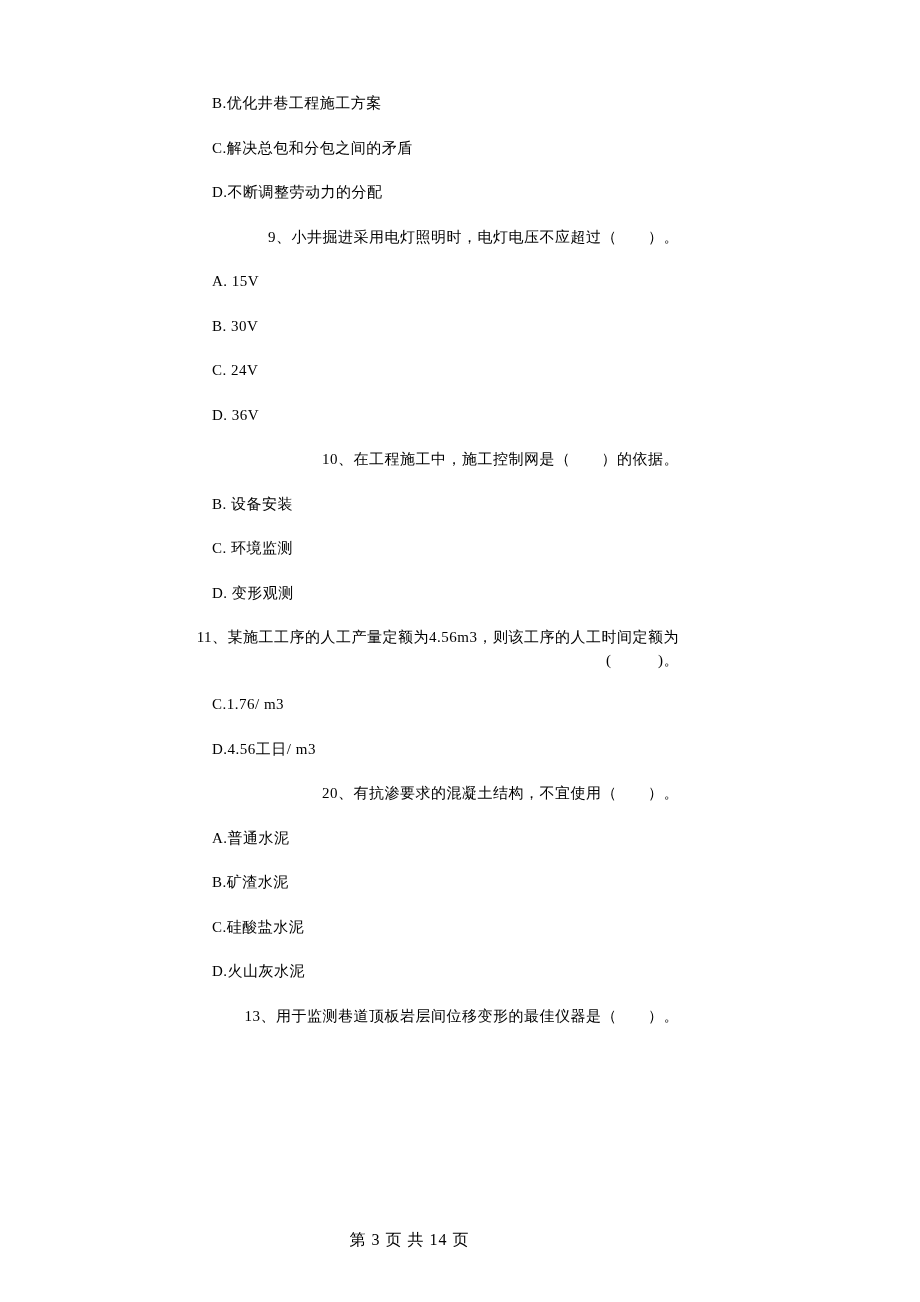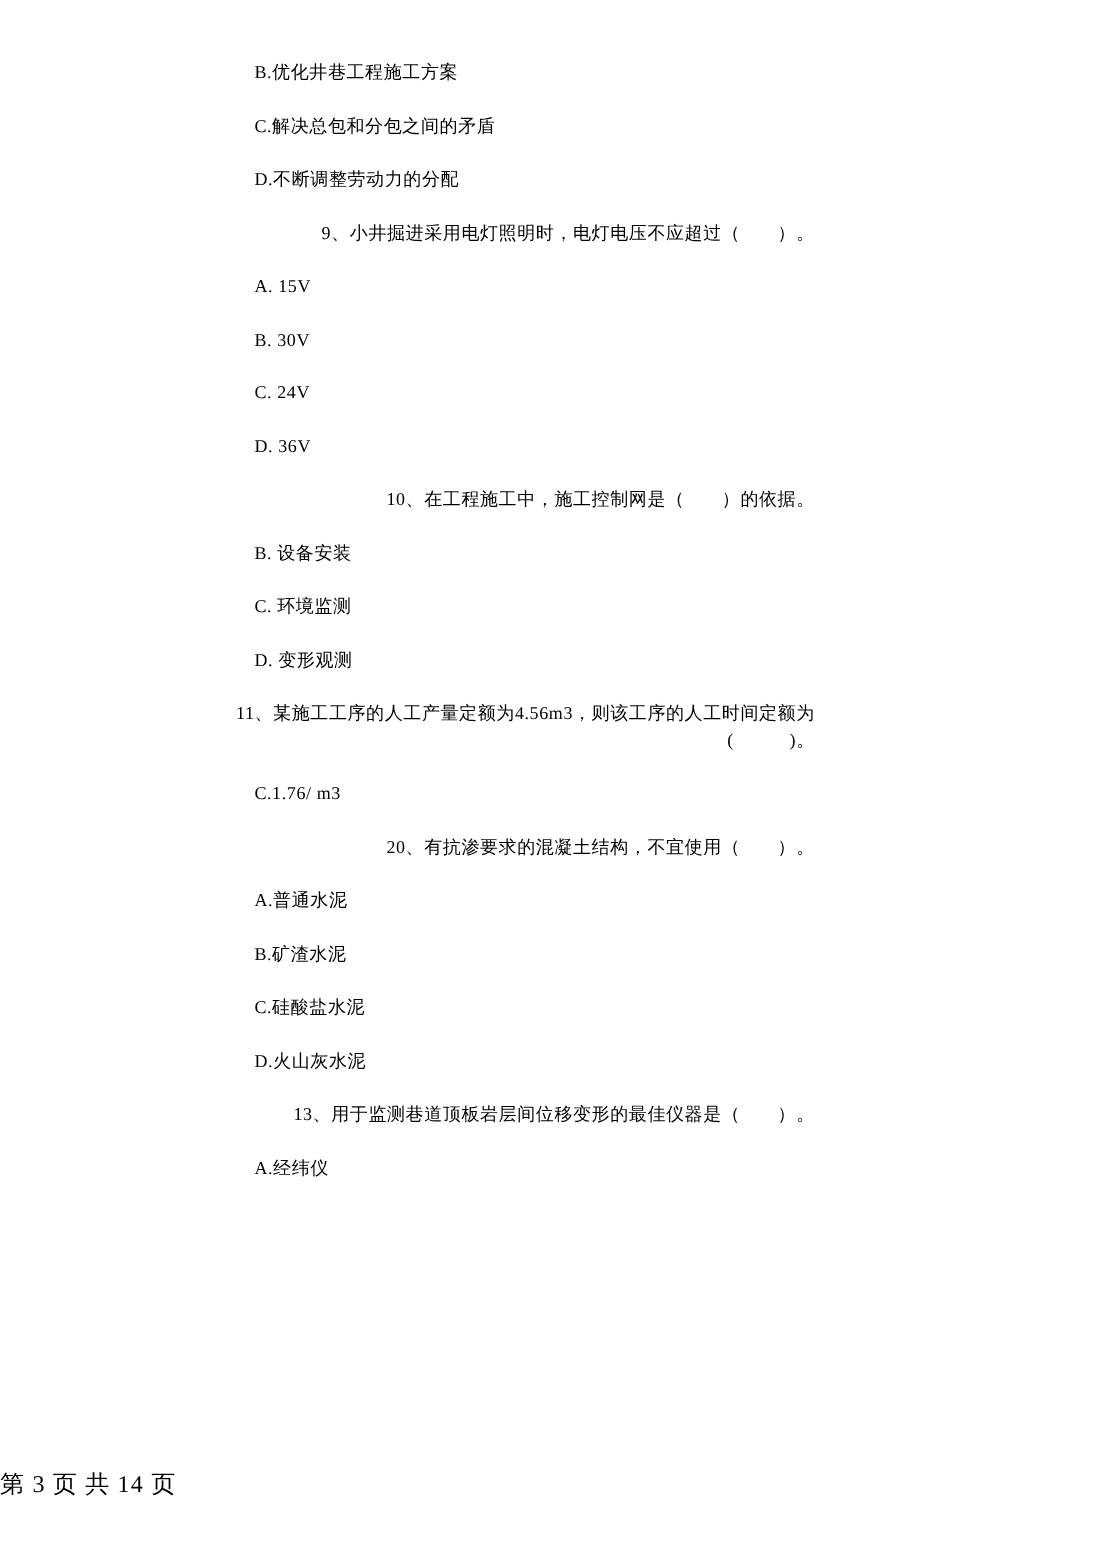--- a/index.html
+++ b/index.html
@@ -6,42 +6,43 @@
     margin: 0;
     padding: 0;
     background: #ffffff;
     font-family: "SimSun", "宋体", serif;
     color: #000;
   }
   .page {
     width: 819px;
     height: 1302px;
     box-sizing: border-box;
-    padding: 50px 140px 0 140px;
+    padding: 92px 140px 0 140px;
     position: relative;
     font-size: 15px;
     line-height: 1.5;
   }
   .option {
     margin-left: 72px;
     margin-bottom: 22px;
     letter-spacing: 0.5px;
   }
   .question {
     margin-left: 0;
     margin-bottom: 22px;
     letter-spacing: 0.5px;
     text-align: right;
   }
   .footer {
     position: absolute;
     bottom: 50px;
     left: 0;
     width: 100%;
-    font-size: 20px;
+    text-align: center;
+    font-size: 16px;
     letter-spacing: 1px;
   }
 </style>
 </head>
 <body>
 
 <div class="page">
 
   <div class="option">B.优化井巷工程施工方案</div>
   <div class="option">C.解决总包和分包之间的矛盾</div>
@@ -53,24 +54,24 @@
   <div class="option">C.  24V</div>
   <div class="option">D.  36V</div>
 
   <div class="question">10、在工程施工中，施工控制网是（　　）的依据。</div>
   <div class="option">B.  设备安装</div>
   <div class="option">C.  环境监测</div>
   <div class="option">D.  变形观测</div>
 
   <div class="question">11、某施工工序的人工产量定额为4.56m3，则该工序的人工时间定额为(　　　)。</div>
   <div class="option">C.1.76/ m3</div>
+  <div class="option">D.4.56工日/ m3</div>
 
   <div class="question">20、有抗渗要求的混凝土结构，不宜使用（　　）。</div>
   <div class="option">A.普通水泥</div>
   <div class="option">B.矿渣水泥</div>
   <div class="option">C.硅酸盐水泥</div>
   <div class="option">D.火山灰水泥</div>
 
   <div class="question">13、用于监测巷道顶板岩层间位移变形的最佳仪器是（　　）。</div>
-  <div class="option">A.经纬仪</div>
 
   <div class="footer">第 3 页 共 14 页</div>
 </div>
 
 </body></html>

